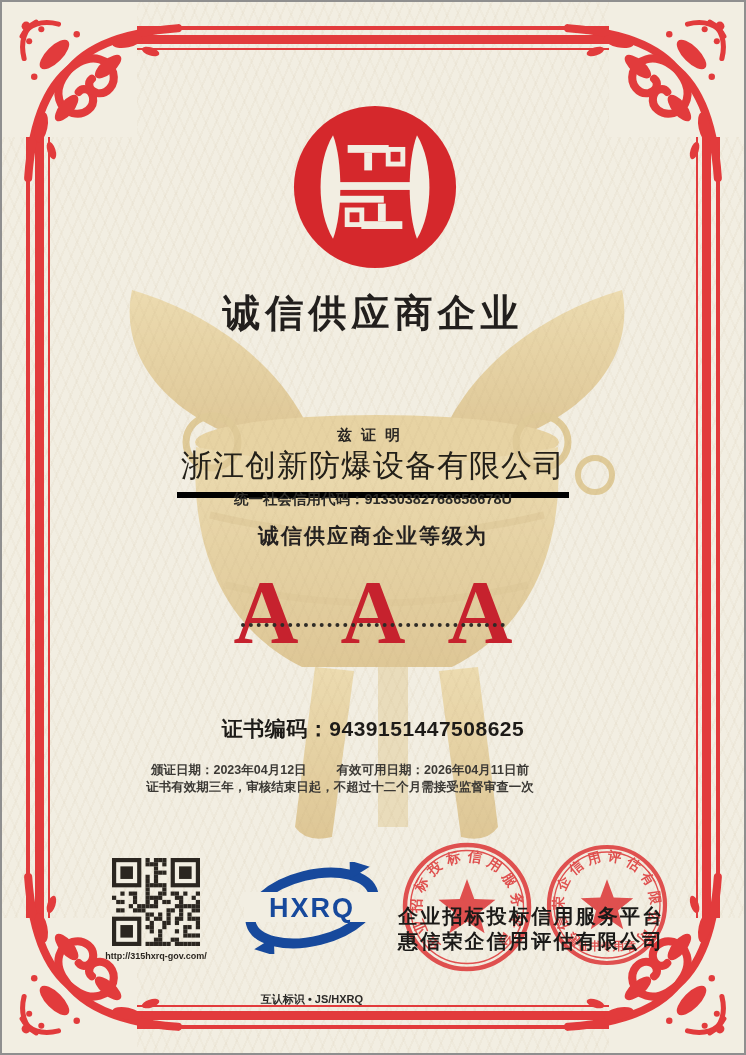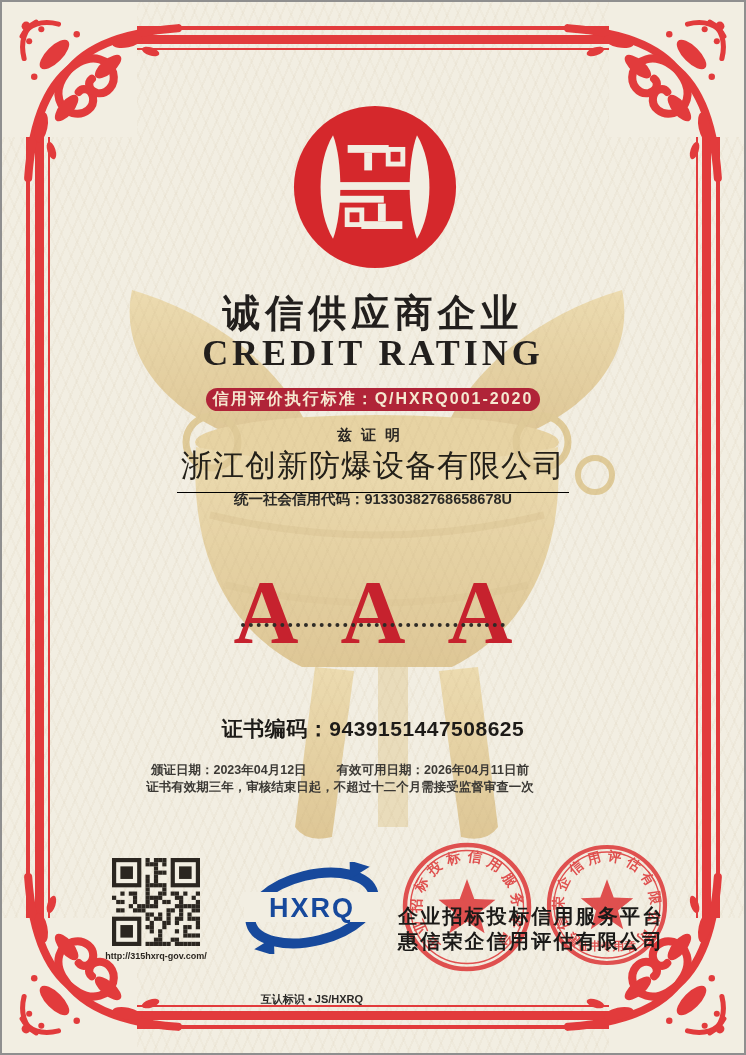--- a/index.html
+++ b/index.html
@@ -23,21 +23,21 @@
             letter-spacing:5px;color:#221f1d;}
   .title-en{top:330px;font-family:"Liberation Serif",serif;font-weight:bold;font-size:36px;
             letter-spacing:4px;color:#221f1d;}
   .banner{top:386px;left:50%;transform:translateX(-50%);width:334px;height:23px;background:#b02438;
           border-radius:12px;color:#f5e8d0;font-size:16px;font-weight:bold;letter-spacing:2px;
           display:flex;align-items:center;justify-content:center;}
   .certify{top:424px;font-family:"Liberation Serif",serif;font-weight:bold;font-size:15px;
            letter-spacing:9px;color:#2a2724;text-align:center;}
   .company{top:443px;}
   .company span{display:inline-block;font-family:"Liberation Serif",serif;font-size:31px;
-           letter-spacing:1px;color:#232019;border-bottom:1px solid #000000;padding:0 4px 5px;}
+           letter-spacing:1px;color:#232019;border-bottom:6px solid #000000;padding:0 4px 5px;}
   .code-line{top:488px;font-size:14.5px;font-weight:bold;color:#2b2a27;}
   .grade-label{top:520px;font-family:"Liberation Serif",serif;font-weight:bold;font-size:21px;
            letter-spacing:2px;color:#242120;}
   .grade{top:566px;font-family:"Liberation Serif",serif;font-weight:bold;font-size:90px;line-height:90px;
            letter-spacing:42px;padding-left:42px;color:#c6222e;}
   .dotted{top:621px;left:50%;transform:translateX(-50%);width:264px;height:0;
            border-bottom:4px dotted #2e2b27;}
   .para{top:639px;left:58px;width:630px;text-align:center;font-family:"Liberation Serif",serif;
            font-size:18px;line-height:22.5px;color:#262320;}
   .certno{top:713px;font-size:21px;font-weight:bold;color:#1d1b18;letter-spacing:.5px;}
@@ -140,30 +140,27 @@
         <rect x="88" y="102" width="8" height="18"></rect>
       <rect x="54" y="106" width="20" height="20"></rect>
     </g>
     <g fill="#d5282c">
       <rect x="101" y="49" width="10" height="10"></rect>
       <rect x="59" y="111" width="10" height="10"></rect>
     </g>
   </svg>
 
   <div class="abs center title-cn">诚信供应商企业</div>
-  <div class="abs center title-en">CREDIT RATING</div>
-  <div class="abs banner">
-    <span>信用评价执行标准：Q/HXRQ001-2020</span>
-  </div>
 
   <div class="abs center certify">兹证明</div>
   <div class="abs center company">
     <span>浙江创新防爆设备有限公司</span>
   </div>
   <div class="abs center code-line">统一社会信用代码：91330382768658678U</div>
+  <div class="abs center grade-label">诚信供应商企业等级为</div>
   <div class="abs center grade">AAA</div>
   <div class="abs dotted"></div>
   <div class="abs center certno">证书编码：9439151447508625</div>
   <div class="abs dates">
     <span>颁证日期：2023年04月12日</span>
     <span>有效可用日期：2026年04月11日前</span>
   </div>
   <div class="abs center note">证书有效期三年，审核结束日起，不超过十二个月需接受监督审查一次</div>
 
   <svg id="qr-svg" class="abs" style="left:110px;top:856px" width="88" height="88" viewBox="0 0 84 84">

